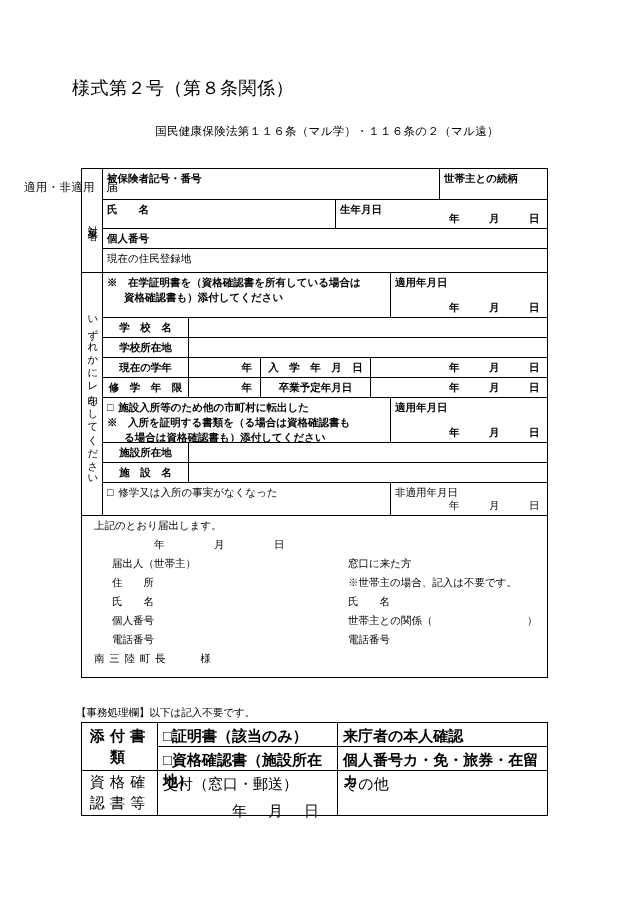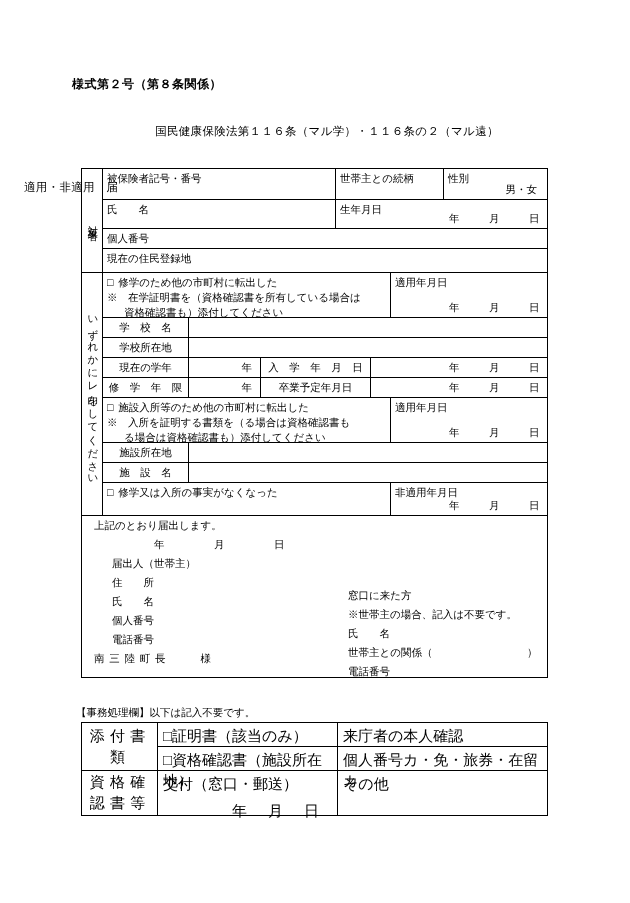--- a/index.html
+++ b/index.html
@@ -21,24 +21,23 @@
     left: 0; top: 0;
     width: 630px;
     height: 903px;
   }
 
   
   .form-no {
     position: absolute;
     left: 72px;
     top: 76px;
-    font-size: 12px;
+    font-size: 18px;
     letter-spacing: 0.5px;
     white-space: nowrap;
-    font-weight: bold;
   }
   .title-line1 {
     position: absolute;
     left: 0; top: 124px;
     width: 630px;
     text-align: center;
     font-size: 11.5px;
     letter-spacing: 0.3px;
     white-space: nowrap;
     padding-left: 24px;
@@ -72,21 +71,21 @@
     box-sizing: border-box;
   }
   .cell {
     box-sizing: border-box;
     position: relative;
     font-size: 10.5px;
     line-height: 1.45;
     padding: 2px 4px;
   }
   .bl { border-left: 0.9px solid #000; }
-  .bb { border-bottom: 0.9px solid #000; }
+  .bb { border-bottom: 0.9px solid #000; font-weight: bold; }
   .bb-thick { border-bottom: 1.4px solid #000; }
 
   
   .vlabel {
     width: 20px;
     flex: 0 0 20px;
     display: flex;
     align-items: center;
     justify-content: center;
     text-align: center;
@@ -149,21 +148,21 @@
     position: relative;
     height: 19px;
     white-space: nowrap;
   }
   .decl-left {
     position: absolute;
     left: 0; top: 0;
   }
   .decl-right {
     position: absolute;
-    left: 262px; top: 0; margin-top: 32px;
+    left: 262px; top: 0;
   }
   .decl-first { padding-left: 8px; }
   .decl-date { padding-left: 68px; }
   .decl-in { padding-left: 26px; }
   .mayor { padding-left: 8px; letter-spacing: 0.45em; }
 
   
   .office-note {
     position: absolute;
     left: 76px;
@@ -228,24 +227,20 @@
       </div>
       <div class="grow">
 
         <div class="row">
           <div class="cell bl bb grow" style="height:31px;">
             <span>被保険者記号・番号</span>
           </div>
           <div class="cell bl bb" style="width:108px;flex:0 0 108px;height:31px;">
             <span>世帯主との続柄</span>
           </div>
-          <div class="cell bl bb" style="width:104px;flex:0 0 104px;height:31px;">
-            <span>性別</span>
-            <span class="gender-val">男・女</span>
-          </div>
         </div>
 
         <div class="row">
           <div class="cell bl bb grow" style="height:29px;">
             <span>氏　　名</span>
           </div>
           <div class="cell bl bb" style="width:212px;flex:0 0 212px;height:29px;">
             <span>生年月日</span>
             <span class="date-trail">
               <span class="dy">年</span><span class="dm">月</span><span class="dd">日</span>
@@ -269,23 +264,20 @@
     </div>
 
     <div class="row">
       <div class="cell vlabel bb-thick">
         <span class="vtext vtext-tight">いずれかにレ印をしてください</span>
       </div>
       <div class="grow">
 
         <div class="row">
           <div class="cell bl bb grow" style="height:45px;">
-            <span class="note-line">
-              <span class="chk">□</span><span>修学のため他の市町村に転出した</span>
-            </span>
             <span class="note-line">※　在学証明書を（資格確認書を所有している場合は</span>
             <span class="note-line note-indent">資格確認書も）添付してください</span>
           </div>
           <div class="cell bl bb" style="width:157px;flex:0 0 157px;height:45px;">
             <span>適用年月日</span>
             <span class="date-trail">
               <span class="dy">年</span><span class="dm">月</span><span class="dd">日</span>
             </span>
           </div>
         </div>

